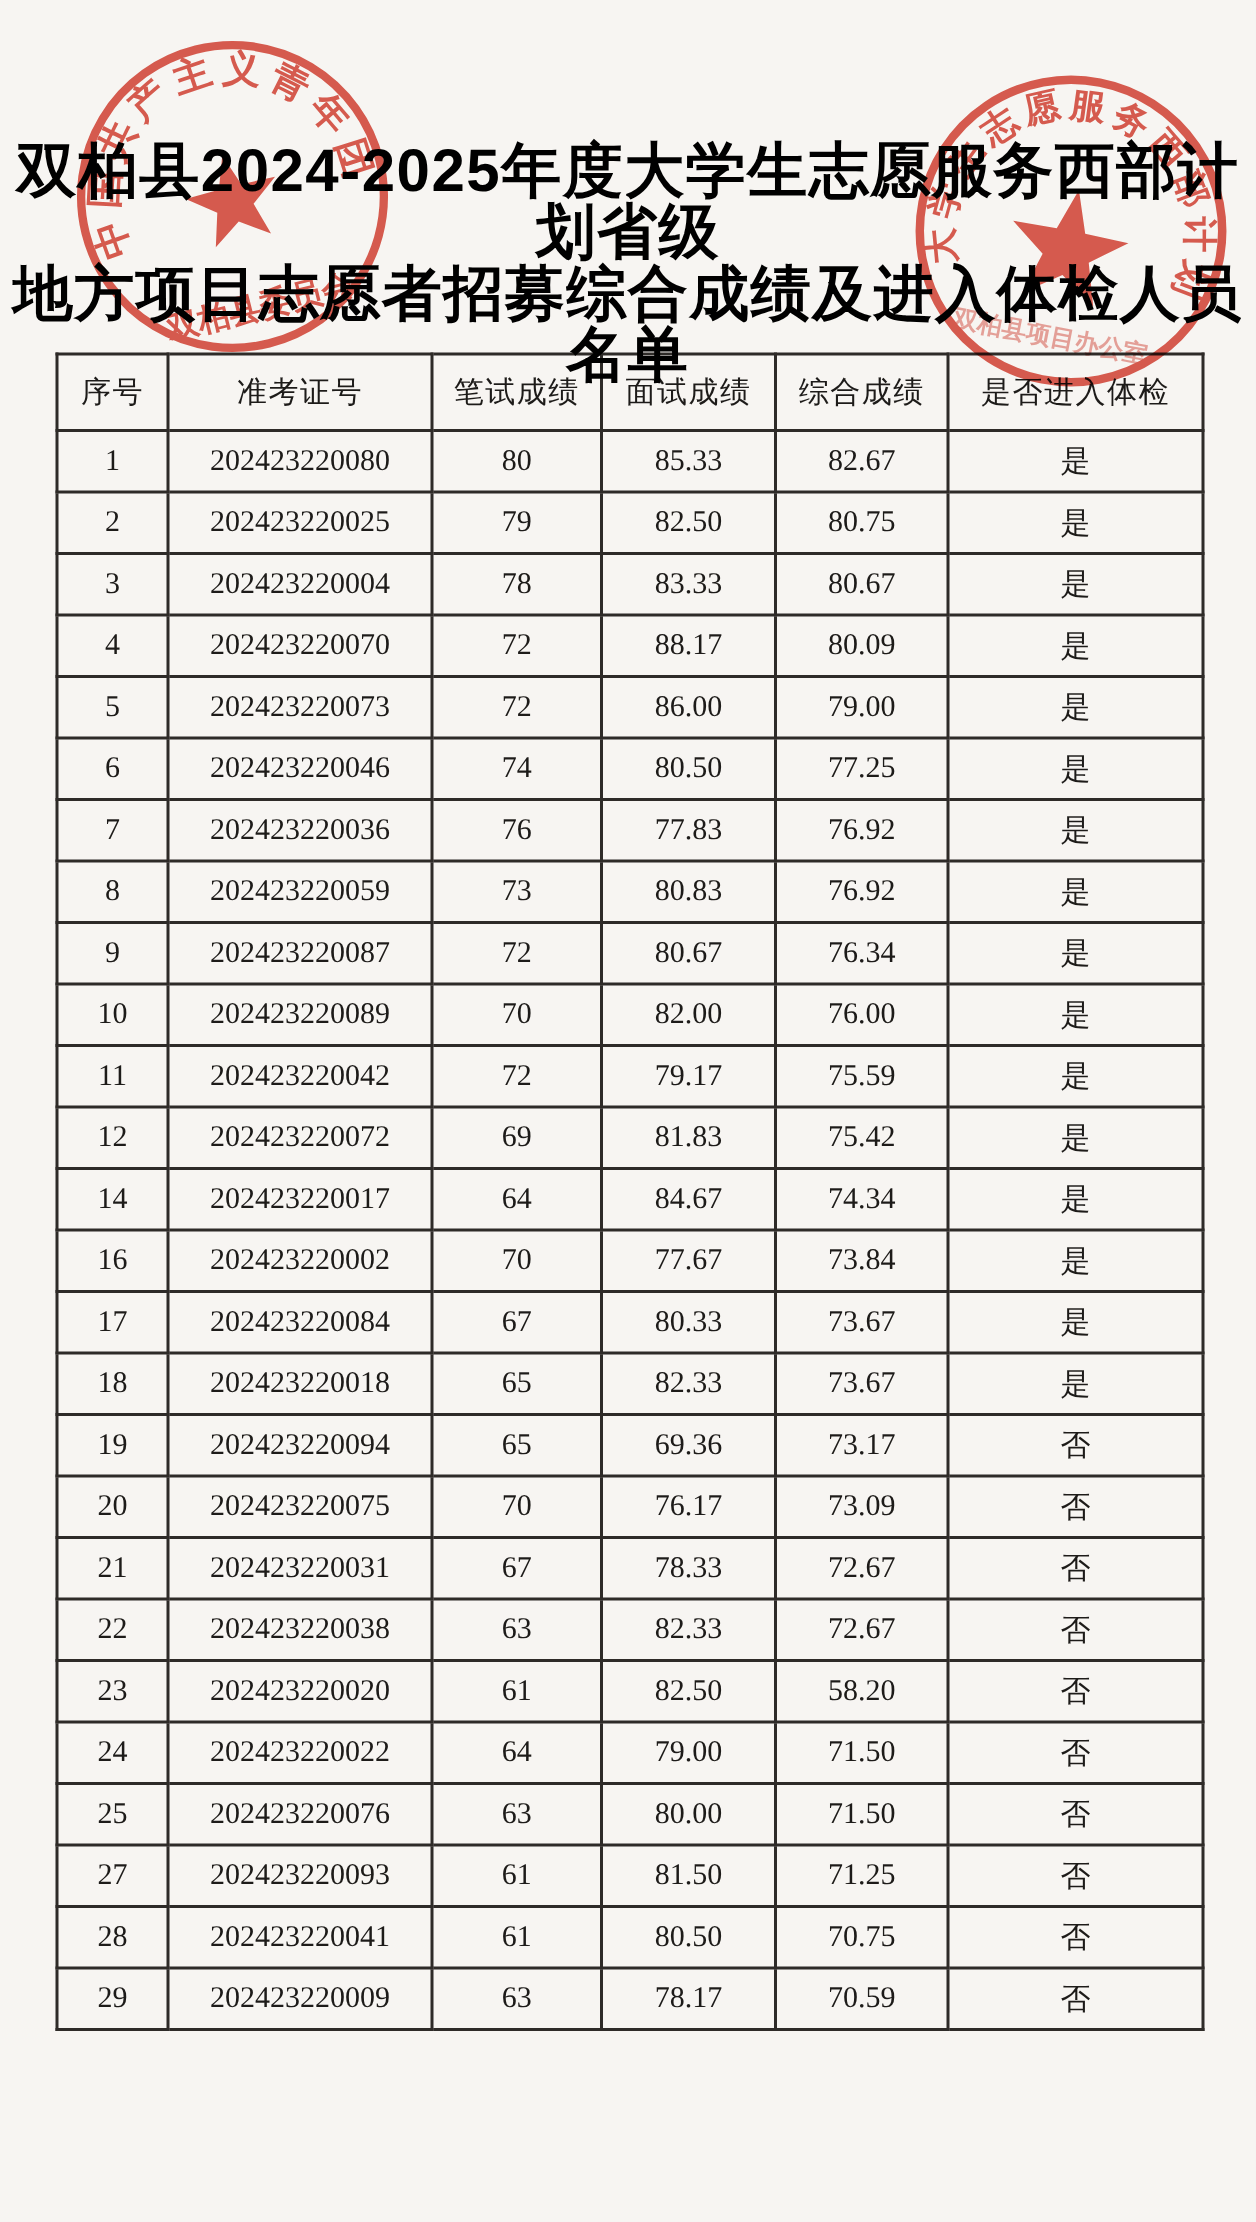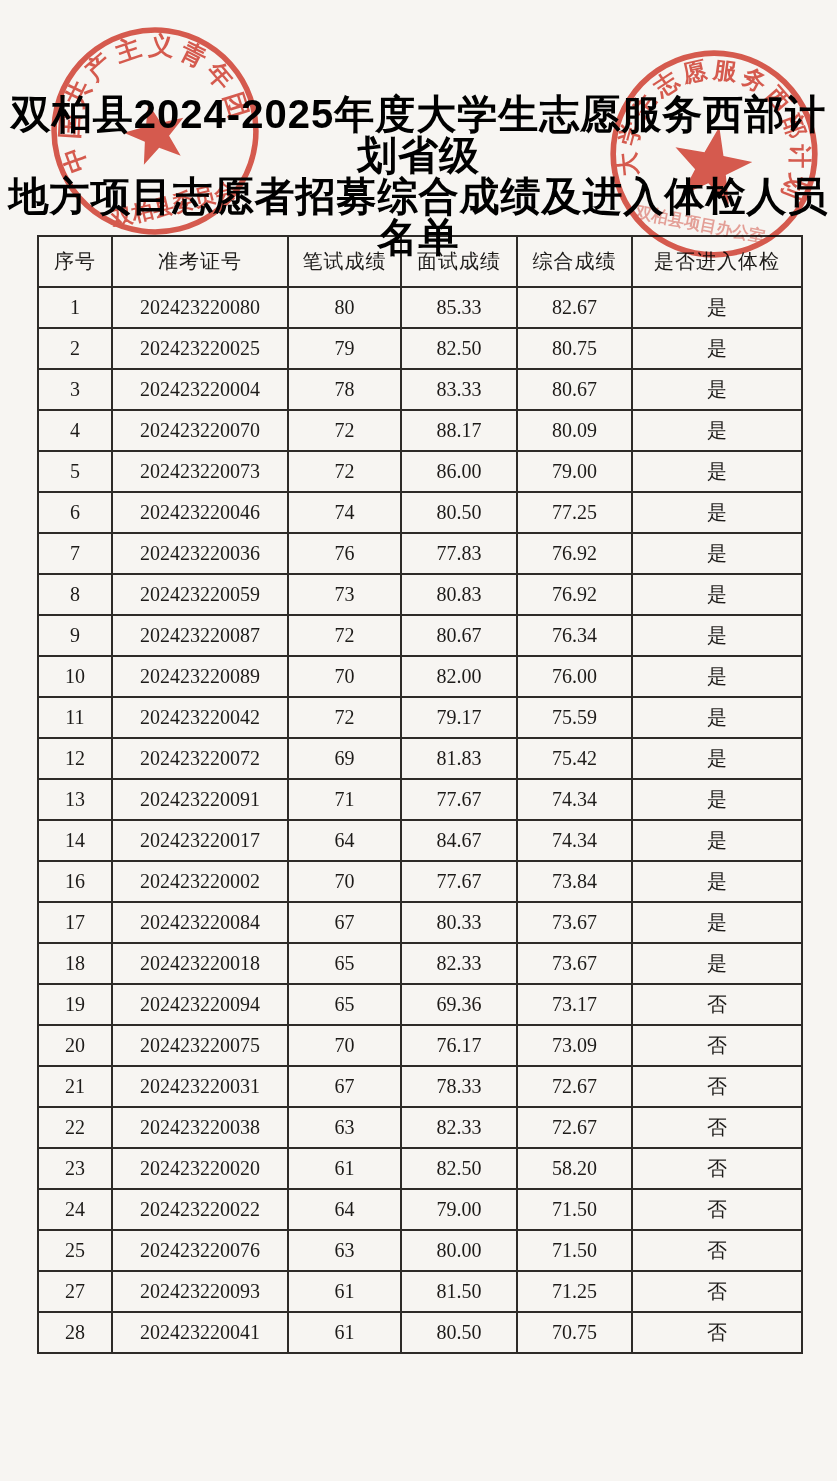--- a/index.html
+++ b/index.html
@@ -207,28 +207,20 @@
         </tr>
         <tr>
           <td>12</td>
           <td>202423220072</td>
           <td>69</td>
           <td>81.83</td>
           <td>75.42</td>
           <td>是</td>
         </tr>
         <tr>
-          <td>13</td>
-          <td>202423220091</td>
-          <td>71</td>
-          <td>77.67</td>
-          <td>74.34</td>
-          <td>是</td>
-        </tr>
-        <tr>
           <td>14</td>
           <td>202423220017</td>
           <td>64</td>
           <td>84.67</td>
           <td>74.34</td>
           <td>是</td>
         </tr>
         <tr>
           <td>16</td>
           <td>202423220002</td>
@@ -316,20 +308,28 @@
           <td>81.50</td>
           <td>71.25</td>
           <td>否</td>
         </tr>
         <tr>
           <td>28</td>
           <td>202423220041</td>
           <td>61</td>
           <td>80.50</td>
           <td>70.75</td>
+          <td>否</td>
+        </tr>
+        <tr>
+          <td>29</td>
+          <td>202423220009</td>
+          <td>63</td>
+          <td>78.17</td>
+          <td>70.59</td>
           <td>否</td>
         </tr>
       </tbody>
   </table>
 
   <svg class="stamp stamp-left" viewBox="0 0 220 220">
     <circle class="ring" cx="110" cy="110" r="100" stroke="#d43a2b"></circle>
     <path id="arcL" d="M 36.6 129.7 A 76 76 0 1 1 183.4 129.7" fill="none"></path>
     <text class="arc-text" font-size="25" fill="#d43a2b">
       <textPath href="#arcL" startOffset="0" textLength="266" lengthAdjust="spacing">中国共产主义青年团</textPath>

